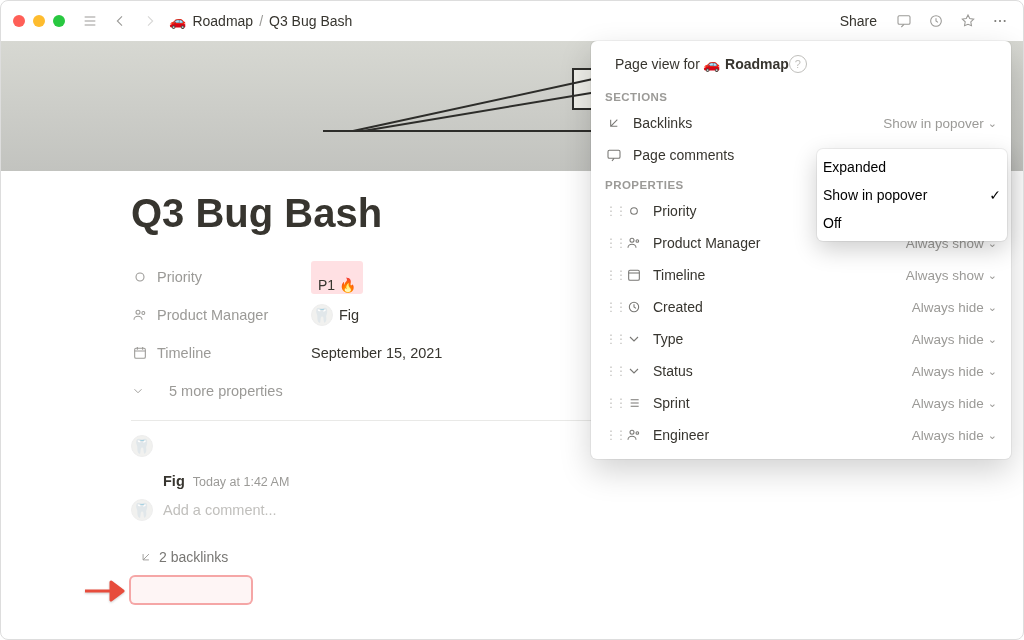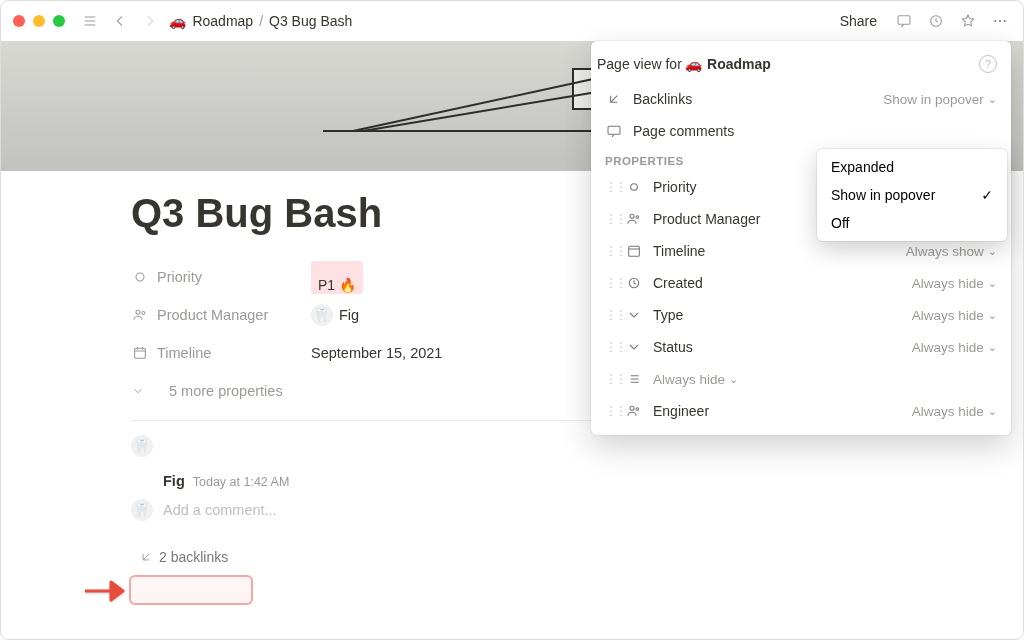--- a/index.html
+++ b/index.html
@@ -140,22 +140,22 @@
     right: 12px;
     width: 420px;
     background:#fff;
     border-radius: 6px;
     box-shadow: 0 12px 32px rgba(0,0,0,.18), 0 0 0 1px rgba(15,15,15,.05);
     padding: 14px 0 8px 0;
     font-size:14px;
     color:#37352f;
   }
   .panel-header {
-    display:flex; align-items:center; justify-content:space-between;
-    padding: 0 14px 10px 6px;
+    display:flex; align-items:center; 
+    padding: 0 14px 10px 24px;
   }
   .panel-header .ttl { font-size:14px; }
   .panel-section-label {
     font-size:11.5px;
     letter-spacing:.04em;
     color:#9b9a97;
     font-weight:600;
     padding: 8px 14px 4px 14px;
   }
   .panel-row {
@@ -188,21 +188,21 @@
     right: 16px;
     width: 190px;
     background:#fff;
     border-radius:6px;
     box-shadow: 0 8px 24px rgba(0,0,0,.20), 0 0 0 1px rgba(15,15,15,.06);
     padding:4px 0;
     z-index:40;
   }
   .menu-item {
     display:flex; align-items:flex-start; justify-content:space-between;
-    padding:6px 14px; font-size:14px; cursor:pointer;
+    padding:6px 6px; font-size:14px; cursor:pointer;
   }
   .check { font-size:14px; }
 
   .chev { font-size:11px; color:#9b9a97; }
 
   
   .isvg { width:16px; height:16px; stroke:#9b9a97; stroke-width:1.6; fill:none; }
   .isvg-dark { stroke:#787774; }
 </style>
 </head>
@@ -379,20 +379,21 @@
 </div>
 
 <div class="panel">
   <div class="panel-header">
     <div class="ttl">
       <span>Page view for </span><span>🚗</span> <b>Roadmap</b>
     </div>
     <div class="help-icon">?</div>
   </div>
 
+  <div class="panel-section-label">SECTIONS</div>
 
   <div class="panel-row">
     <span class="ricon">
       <svg viewBox="0 0 24 24" class="isvg isvg-dark">
           <path d="M7 17L17 7M7 7v10h10"></path>
         </svg>
     </span>
     <span class="label">Backlinks</span>
     <span class="trail">
       <span>Show in popover</span>
@@ -491,20 +492,21 @@
         <span class="chev">⌄</span>
       </span>
   </div>
   <div class="panel-row">
     <span class="drag">⋮⋮</span>
     <span class="ricon">
         <svg viewBox="0 0 24 24" class="isvg isvg-dark">
           <path d="M7 7h12M7 12h12M7 17h12M4 7h0M4 12h0M4 17h0"></path>
         </svg>
       </span>
+    <span class="label">Sprint</span>
     <span class="trail">
         <span>Always hide</span> 
         <span class="chev">⌄</span>
       </span>
   </div>
   <div class="panel-row">
     <span class="drag">⋮⋮</span>
     <span class="ricon">
         <svg viewBox="0 0 24 24" class="isvg isvg-dark">
           <circle cx="9" cy="8" r="3"></circle>

